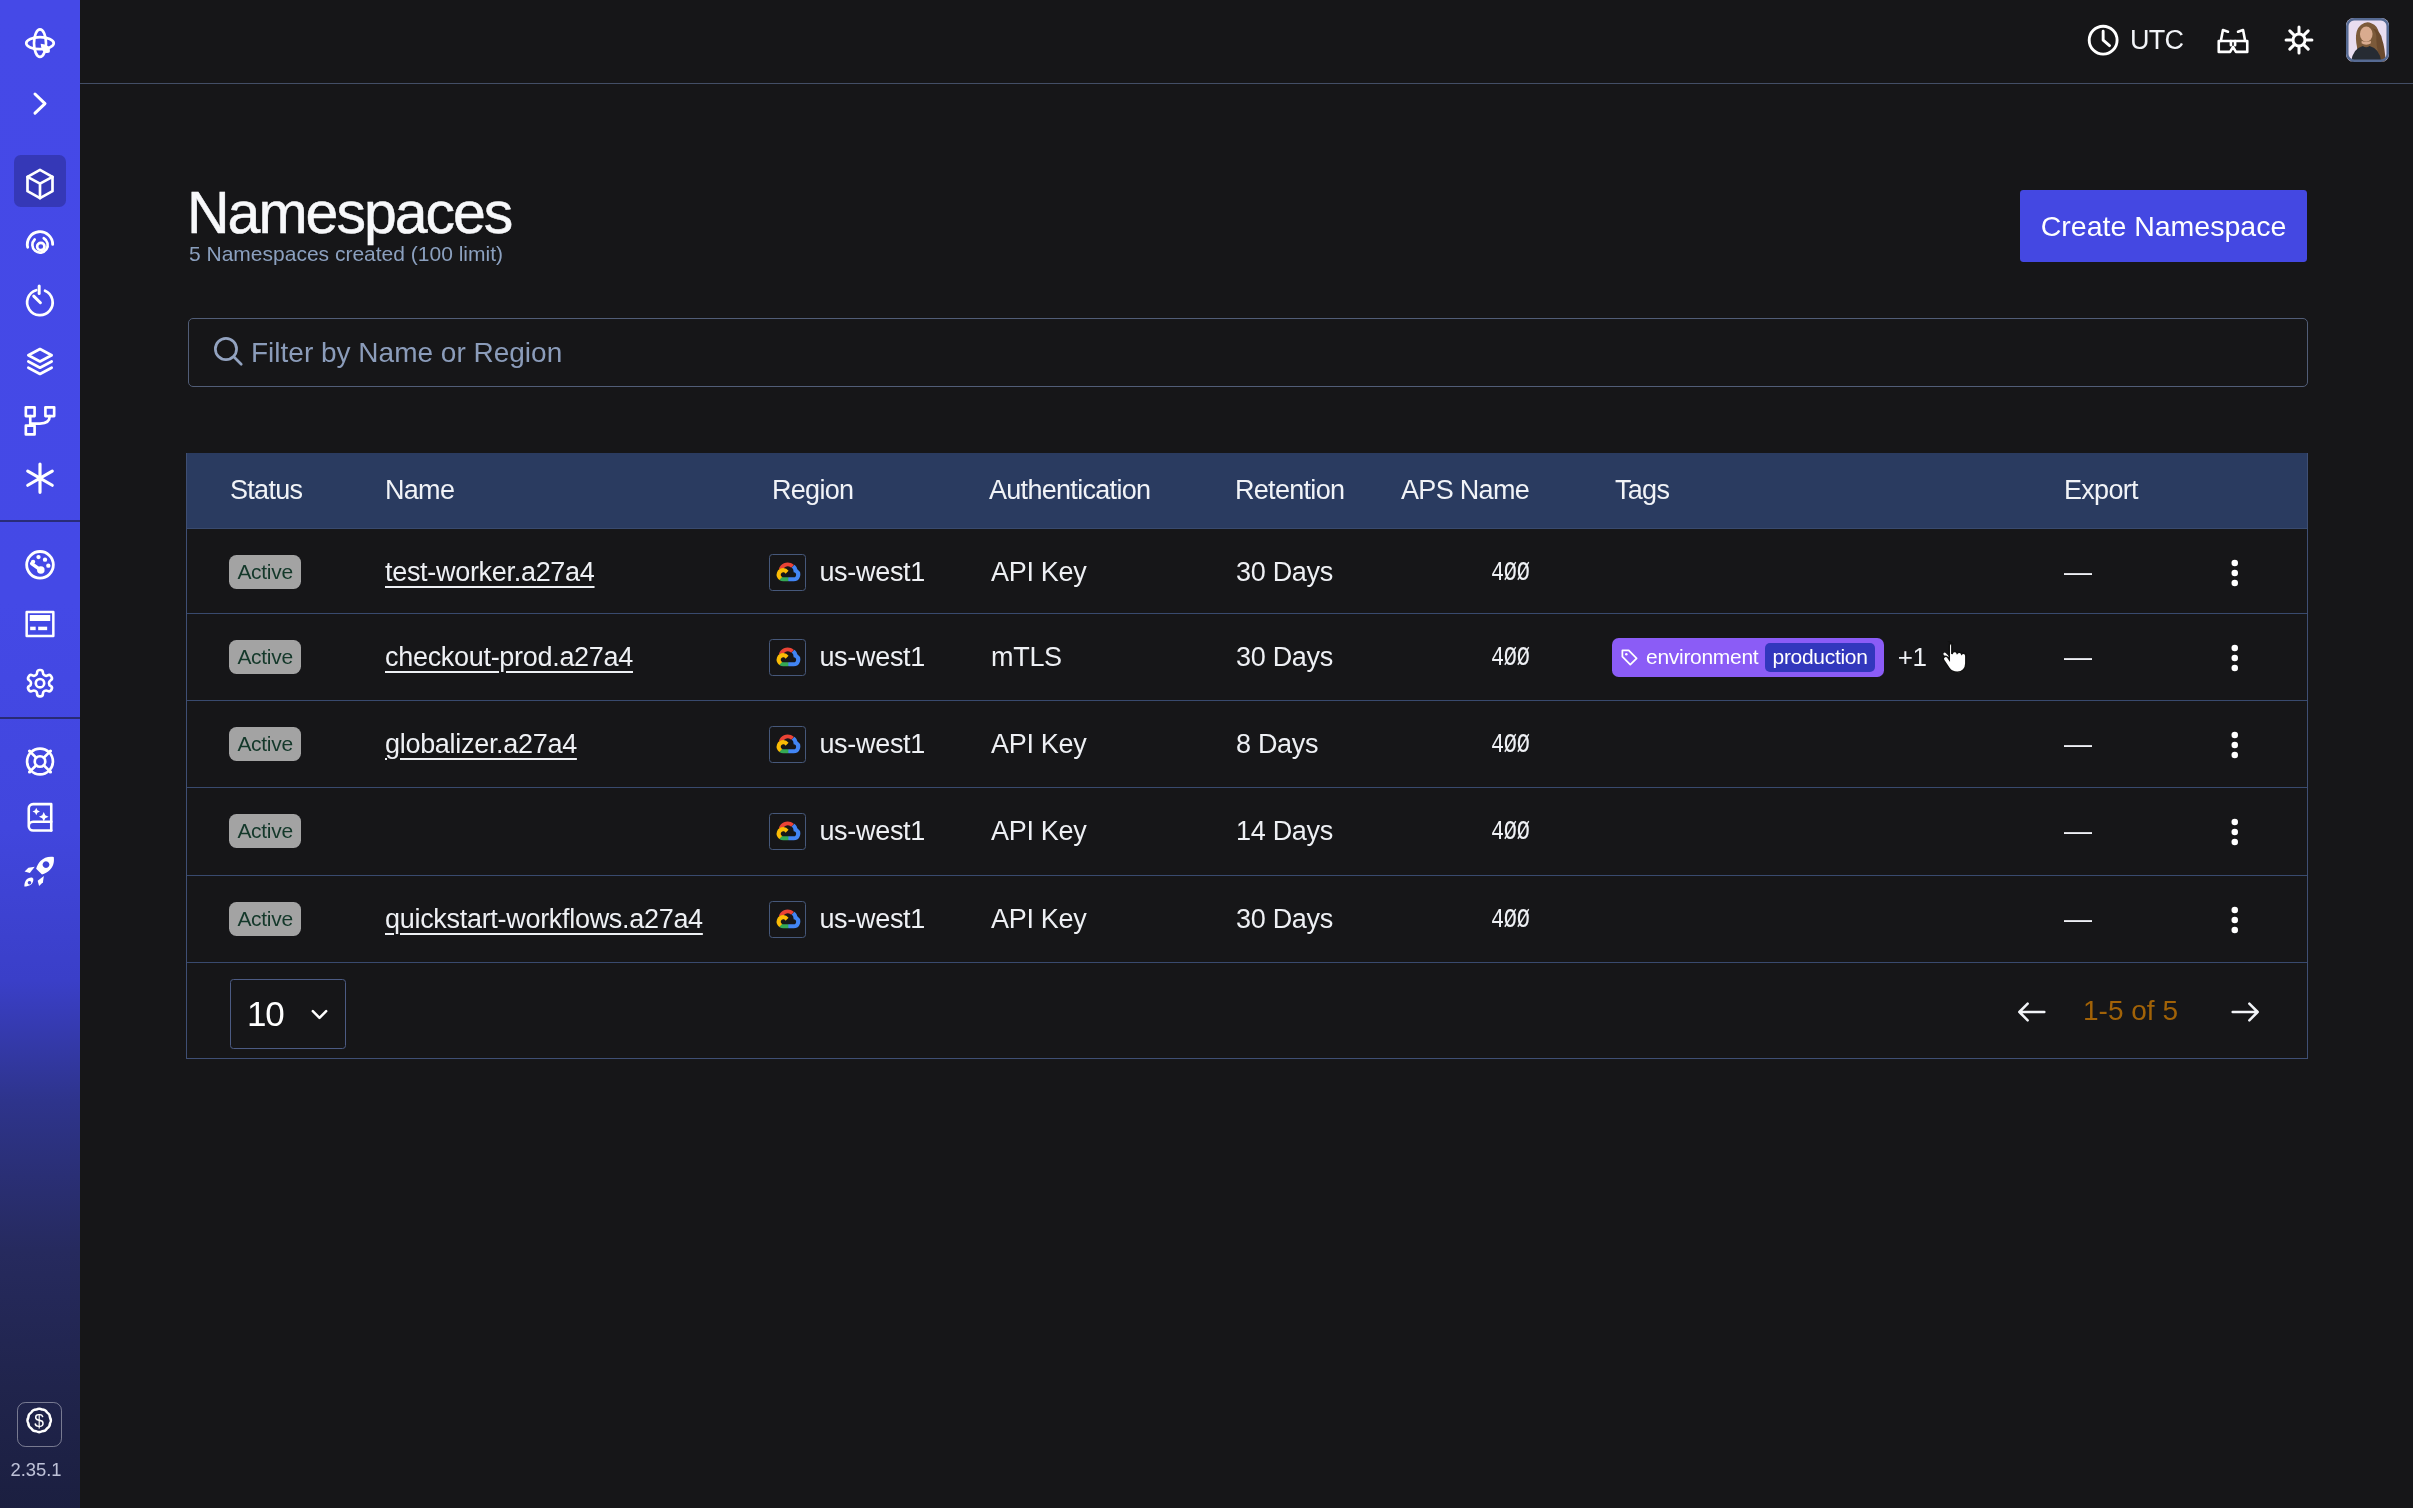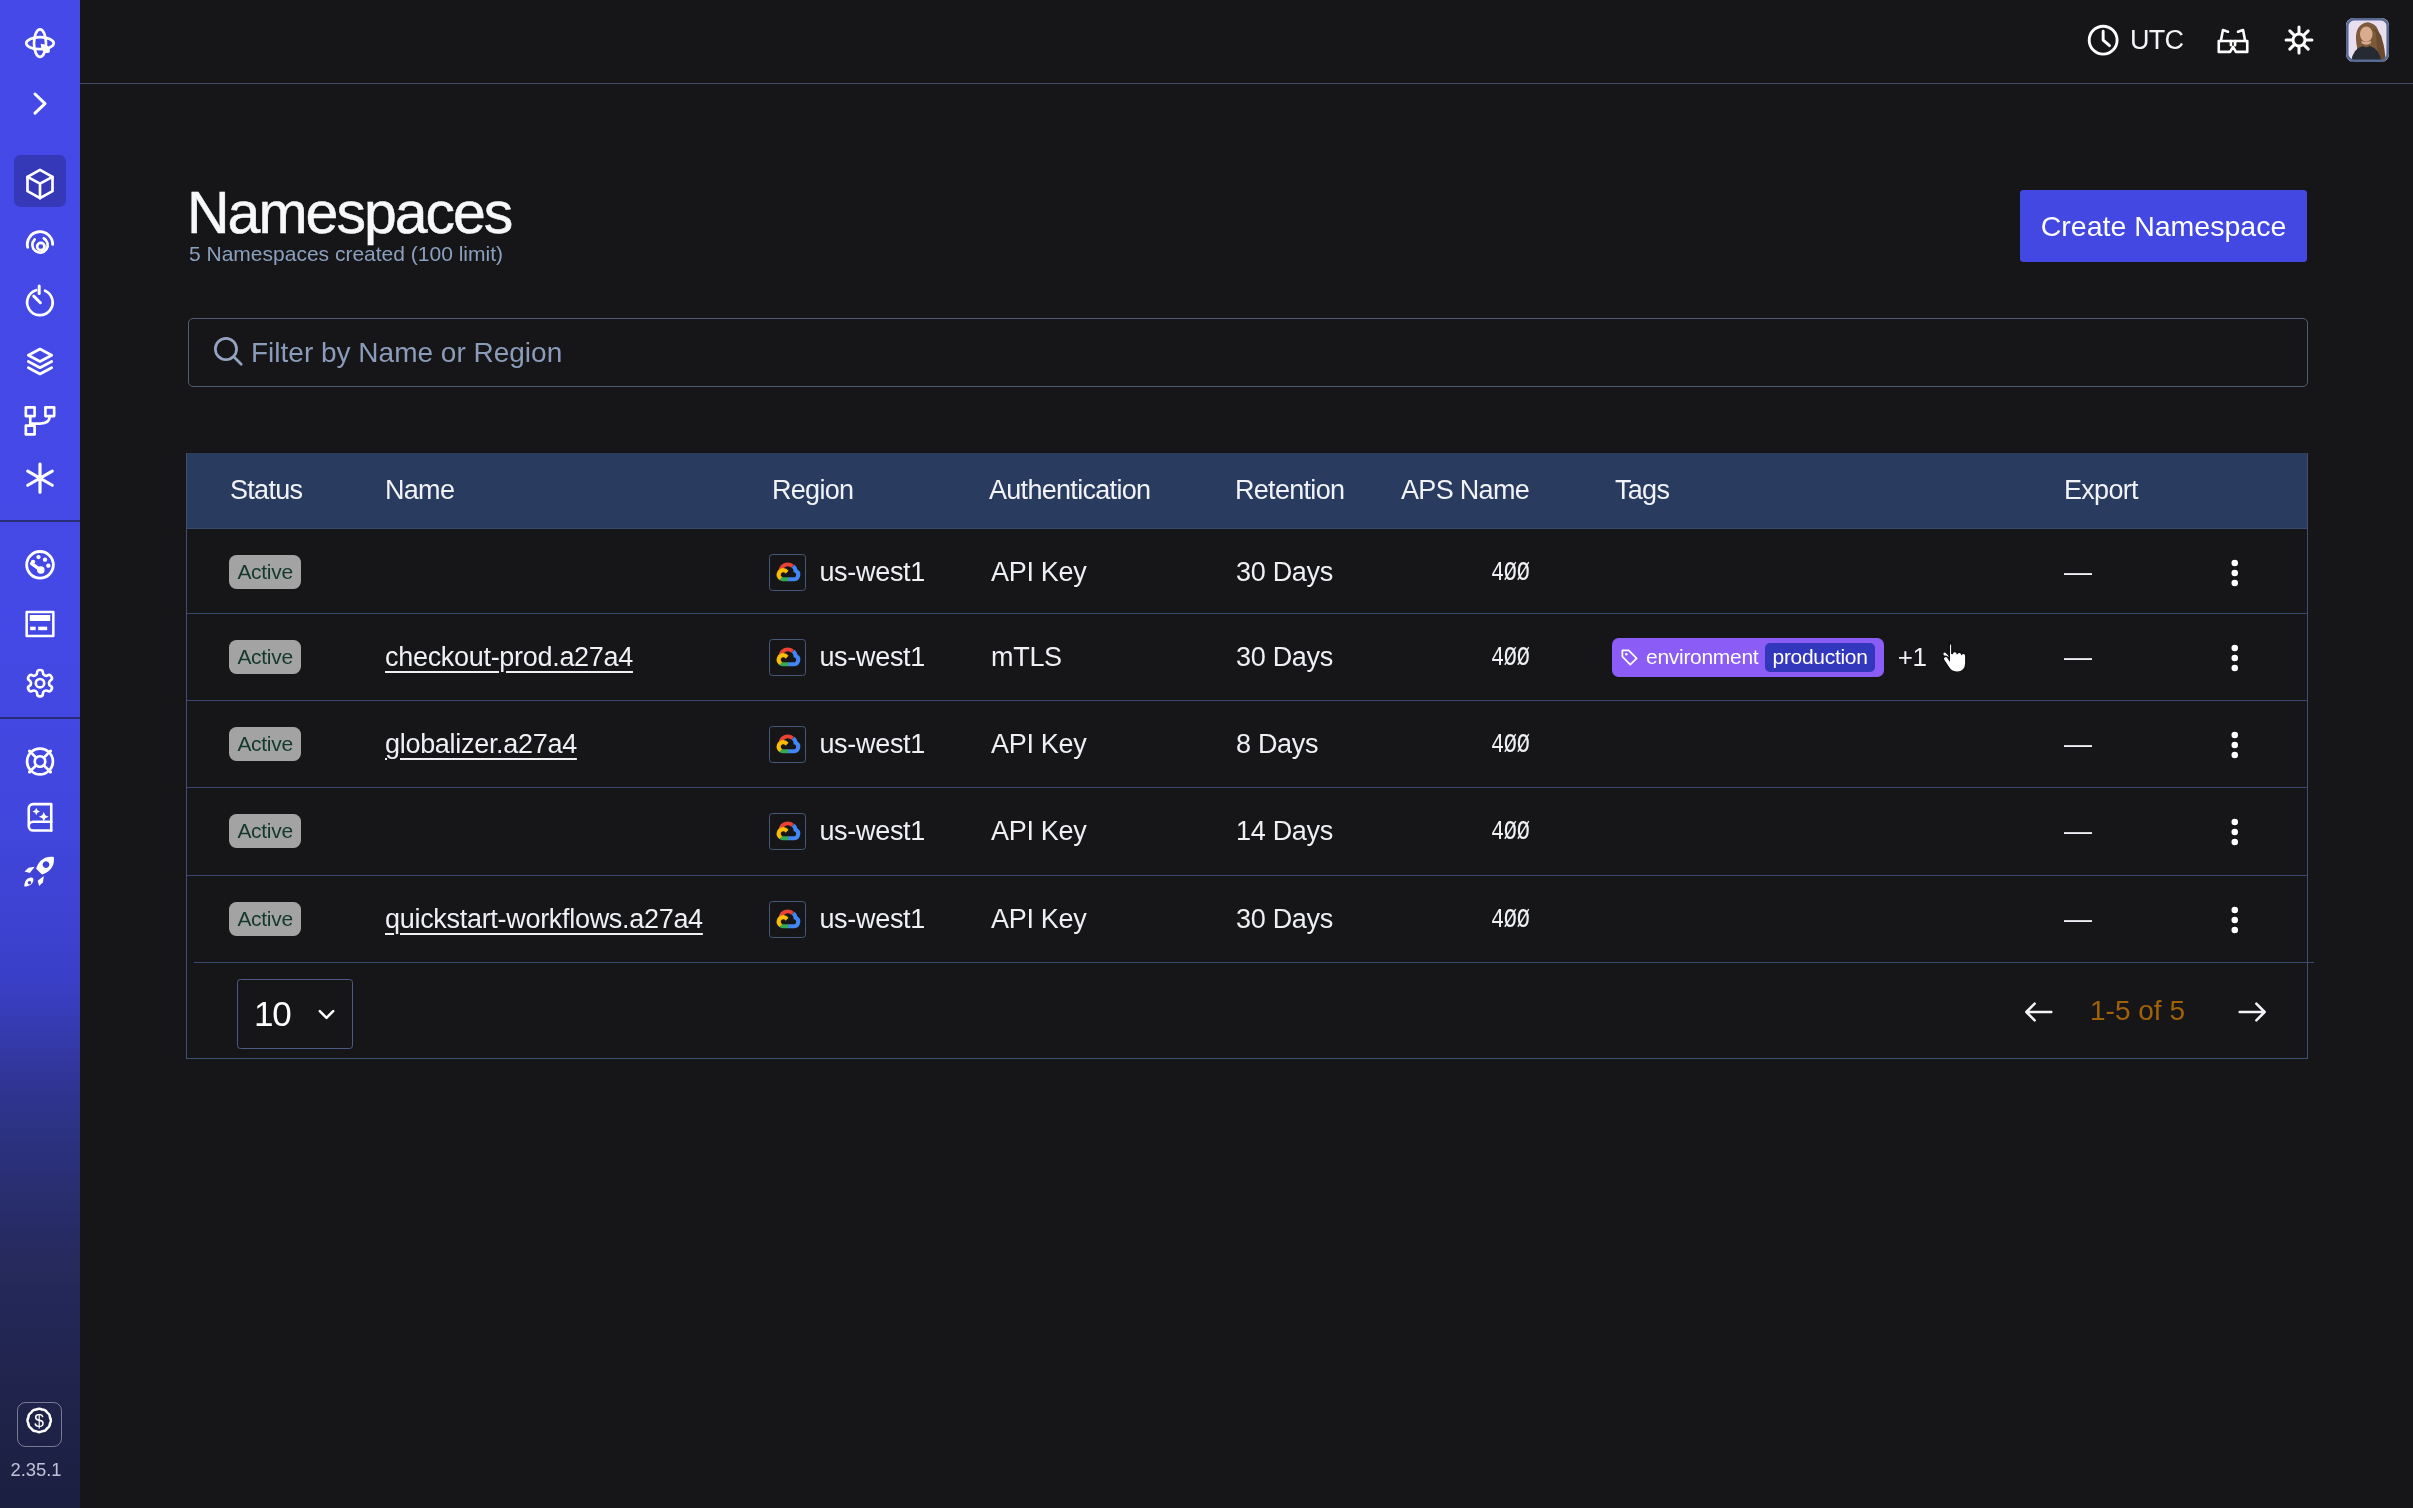--- a/index.html
+++ b/index.html
@@ -38,21 +38,21 @@
   #thead .hc { position:absolute; top:0; height:75px; line-height:75px; font-size:27px; font-weight:normal; letter-spacing:-0.7px; color:#f1f3f7; white-space:nowrap; }
   .row { position:absolute; left:0; width:100%; height:87px; border-top:1.7px solid #394a6e; }
   .row:first-of-type { border-top:none; }
   .cell { position:absolute; top:0; height:100%; display:flex; align-items:center; font-size:27px; letter-spacing:-0.3px; color:#eef0f4; }
   .badge { background:#a3a3a3; color:#14382a; font-size:21px; letter-spacing:-0.3px; padding:0 8.4px; height:34px; line-height:34px; border-radius:7.5px; }
   .nm { text-decoration:underline; text-underline-offset:5px; text-decoration-thickness:1.7px; }
   .gicon { width:37px; height:37px; border:1.7px solid #46587a; border-radius:3.4px; display:flex; align-items:center; justify-content:center; margin-right:13.4px; }
   .mono { font-family:"Liberation Mono", monospace; font-size:28px; }
   .sqz { display:inline-block; transform:scaleX(0.78); transform-origin:100% 50%; }
   .dash { font-size:28px; }
-  #pag { position:absolute; left:7px; top:509px; width:100%; height:97px; border-top:1.7px solid #394a6e;text-align:center; }
+  #pag { position:absolute; left:0; top:509px; width:100%; height:97px; border-top:1.7px solid #394a6e;text-align:center; }
   #pgsel { position:absolute; left:43px; top:16px; width:116px; height:70px; border:1.7px solid #4c5b83; border-radius:3.4px; color:#fff; }
   #pgsel .n { position:absolute; left:16px; top:14.2px; font-size:35px; letter-spacing:-1.3px; }
   #pgcount { position:absolute; left:1896px; top:32px; font-size:28px; color:#a16207; }
 
   .tagchip { display:flex; align-items:center; background:#8b5cf6; border-radius:6.7px; height:39px; padding:0 8.4px; font-size:21px; letter-spacing:-0.3px; color:#fff; }
   .tagchip .inner { background:#3237bd; border-radius:5px; padding:2.5px 7.5px; margin-left:6.7px; font-size:21px; }
 </style>
 </head>
 <body>
 
@@ -220,20 +220,23 @@
     <div class="hc" style="left:802px">Authentication</div>
     <div class="hc" style="left:1048px">Retention</div>
     <div class="hc" style="left:1091px;width:251px;text-align:right">APS Name</div>
     <div class="hc" style="left:1428px">Tags</div>
     <div class="hc" style="left:1877px">Export</div>
   </div>
 <div class="row" style="top:75px">
   <div class="cell" style="left:42px">
         <span class="badge">Active</span>
       </div>
+  <div class="cell" style="left:198px">
+        <span class="nm">test-worker.a27a4</span>
+      </div>
   <div class="cell" style="left:582px"><span class="gicon">
           <svg width="26" height="22" viewBox="-0.6 -1.7 25 23.4">
             <use href="#gcp"></use>
           </svg>
         </span>us-west1</div>
   <div class="cell" style="left:804px">API Key</div>
   <div class="cell" style="left:1049px">30 Days</div>
   <div class="cell mono" style="left:1175px;width:168px;justify-content:flex-end">
         <span class="sqz">4ØØ</span>
       </div>

